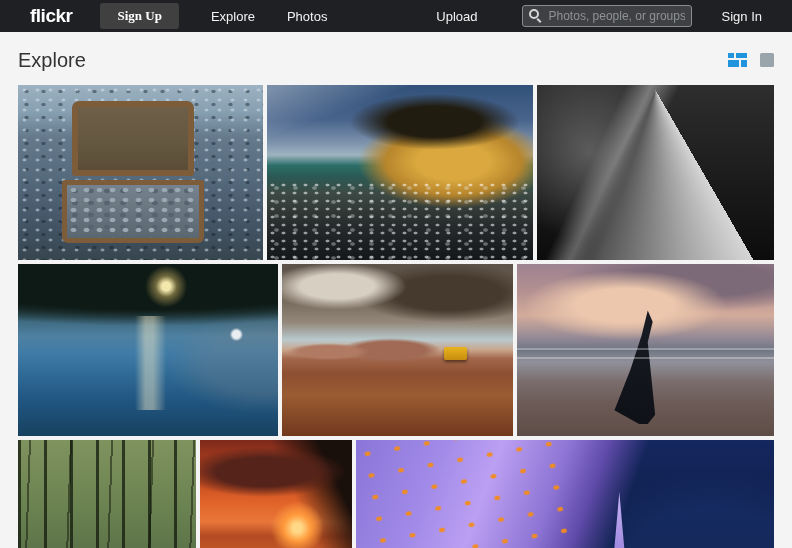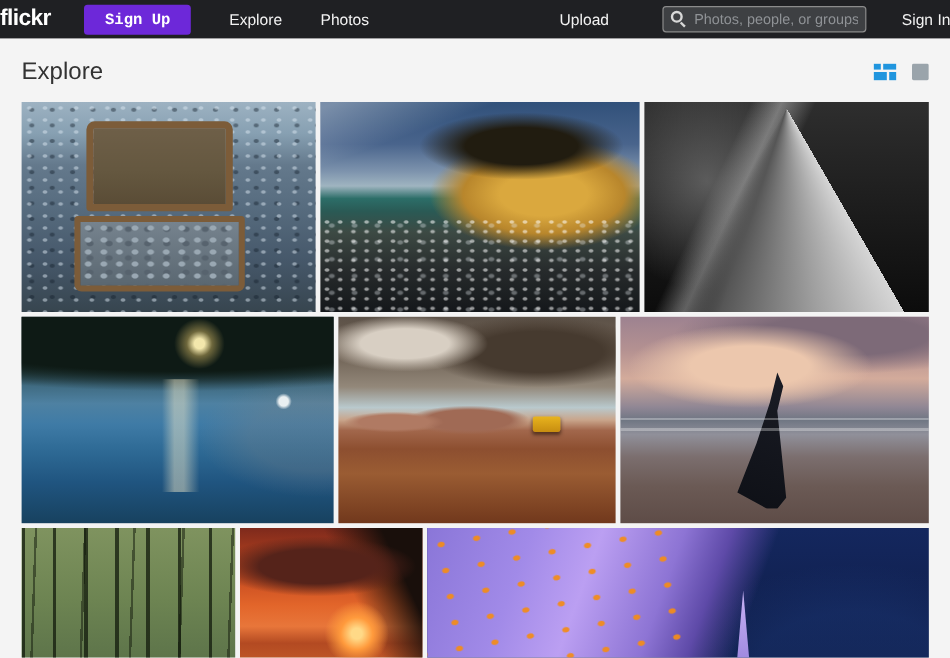--- a/index.html
+++ b/index.html
@@ -9,40 +9,40 @@
     background: #f4f4f4;
     position: relative;
   }
 
   
   .navbar {
     height: 32px;
     background: #1f2023;
     display: flex;
     align-items: center;
-    padding: 0 0;
+    padding: 0 30px;
   }
   .logo {
     color: #ffffff;
     font-weight: bold;
     font-size: 19px;
     letter-spacing: -0.5px;
     cursor: pointer;
   }
   .signup-btn {
     margin-left: 28px;
-    background: #6d28d9;
+    background: #404040;
     color: #fff;
     border: none;
     border-radius: 3px;
     font-size: 13px;
     font-weight: bold;
     padding: 5px 17px;
     cursor: pointer;
-    font-family: Liberation Mono, monospace;
+    font-family: Liberation Serif, serif;
   }
   .nav-link {
     color: #f2f2f2;
     font-size: 13px;
     margin-left: 32px;
     cursor: pointer;
     text-decoration: none;
   }
   .nav-spacer { flex: 1; }
   .upload-link { margin-left: 0; margin-right: 44px; }

